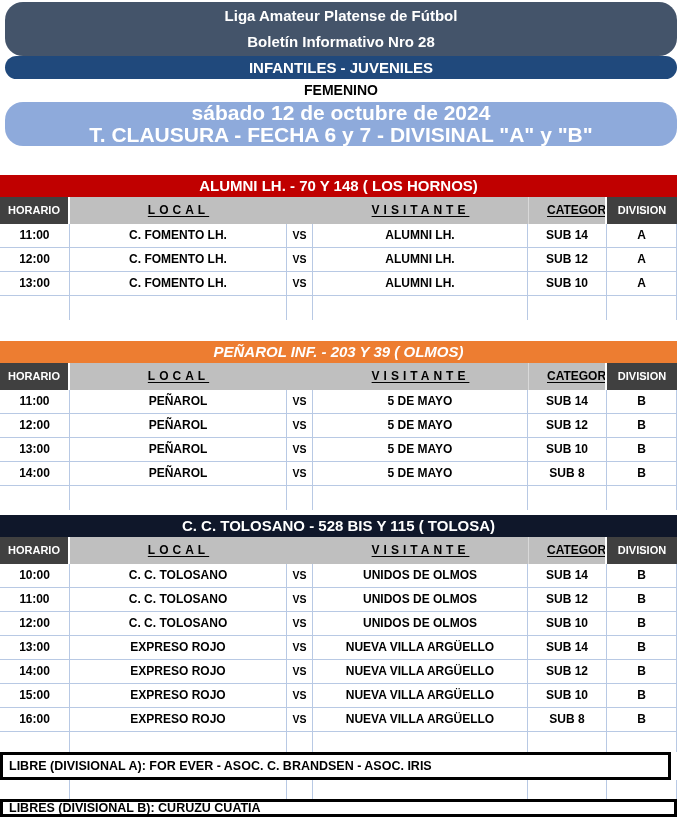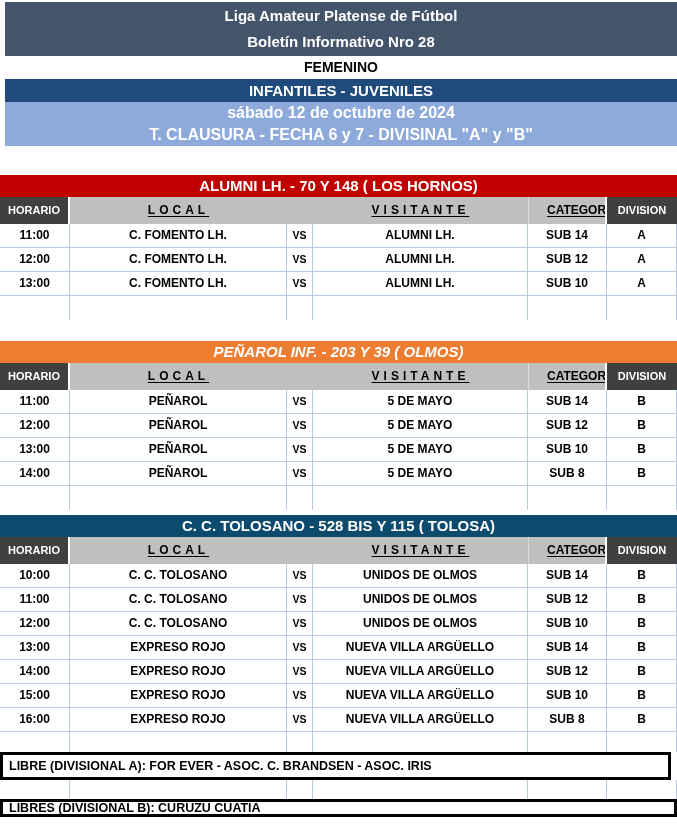--- a/index.html
+++ b/index.html
@@ -5,27 +5,27 @@
   html,body{margin:0;padding:0;background:#fff;}
   body{
     width:677px;height:824px;overflow:hidden;
     font-family:"Liberation Sans",sans-serif;
     font-weight:bold;color:#000;
     -webkit-font-smoothing:antialiased;
   }
   .page{width:677px;height:824px;position:relative;padding-top:2px;box-sizing:border-box;}
 
   
-  .hdr-band{margin-left:5px;text-align:center;}
+  .hdr-band{margin-left:5px;text-align:center;border-radius:18px;}
   .slate{background:#44546A;color:#fff;height:54px;padding-top:1px;box-sizing:border-box;}
   .slate .hdr-line{line-height:26px;font-size:15px;}
   .fem{background:#fff;color:#000;height:23px;line-height:23px;font-size:14px;}
   .navy-band{background:#20497C;color:#fff;height:23px;line-height:23px;font-size:15px;}
   .light-band{background:#8EAADB;color:#fff;height:44px;box-sizing:border-box;}
-  .light-band div{line-height:22px;font-size:16px;}
+  .light-band div{line-height:22px;font-size:21px;}
   .gap1{height:29px;}
   .gap2{height:21px;}
   .gap3{height:5px;}
 
   
   .venue{height:22px;line-height:22px;text-align:center;color:#fff;font-size:15px;}
   .grid6{display:grid;grid-template-columns:70px 217px 26px 215px 79px 70px;}
   .chead{height:27px;}
   .ch{box-sizing:border-box;height:27px;line-height:27px;text-align:center;overflow:hidden;}
   .ch-blue{background:#404040;color:#fff;font-size:11px;}
@@ -50,22 +50,22 @@
 </style>
 </head>
 <body>
 
 <div class="page">
 
   <div class="hdr-band slate">
     <div class="hdr-line">Liga Amateur Platense de Fútbol</div>
     <div class="hdr-line">Boletín Informativo Nro 28</div>
   </div>
+  <div class="hdr-band navy-band">INFANTILES - JUVENILES</div>
   <div class="hdr-band fem">FEMENINO</div>
-  <div class="hdr-band navy-band">INFANTILES - JUVENILES</div>
   <div class="hdr-band light-band">
     <div>sábado 12 de octubre de 2024</div>
     <div>T. CLAUSURA - FECHA 6 y 7 - DIVISINAL "A" y "B"</div>
   </div>
   <div class="gap1"></div>
 
   <section>
     <div class="venue" style="background: rgb(192, 0, 0);">ALUMNI LH. - 70 Y 148 ( LOS HORNOS)</div>
     <div class="grid6 chead">
       <div class="ch ch-blue ch-first">HORARIO</div>
@@ -161,21 +161,21 @@
         <div class="ec"></div>
         <div class="ec"></div>
         <div class="ec"></div>
         <div class="ec"></div>
         <div class="ec"></div>
     </div>
   </section>
   <div class="gap3"></div>
 
   <section>
-    <div class="venue" style="background: #0c4a6e;">C. C. TOLOSANO - 528 BIS Y 115 ( TOLOSA)</div>
+    <div class="venue" style="background: #0f172a;">C. C. TOLOSANO - 528 BIS Y 115 ( TOLOSA)</div>
     <div class="grid6 chead">
       <div class="ch ch-blue ch-first">HORARIO</div>
       <div class="ch ch-gray ch-spaced">LOCAL</div>
       <div class="ch ch-gray"></div>
       <div class="ch ch-gray ch-spaced">VISITANTE</div>
       <div class="ch ch-gray ch-cat">CATEGORÍA</div>
       <div class="ch ch-blue">DIVISION</div>
     </div>
     <div>
         <div class="grid6 trow">

